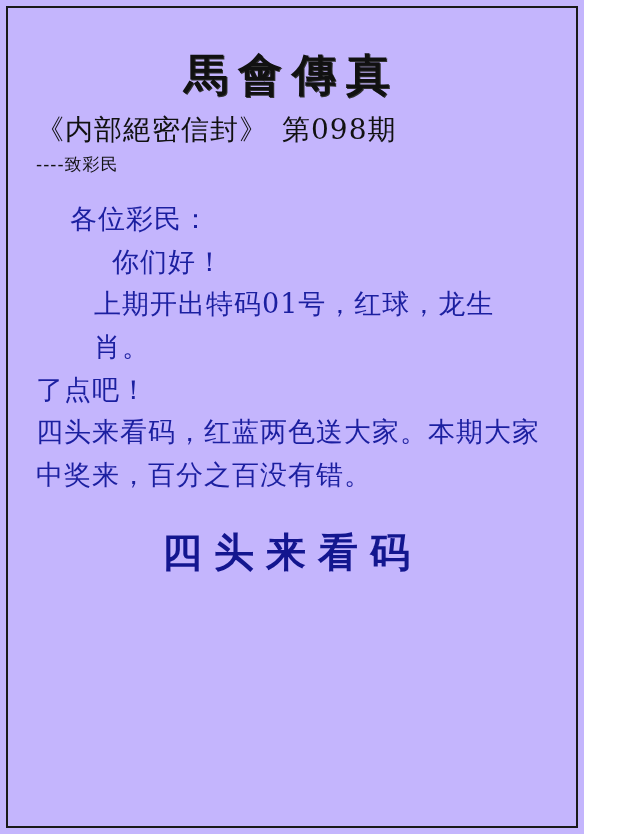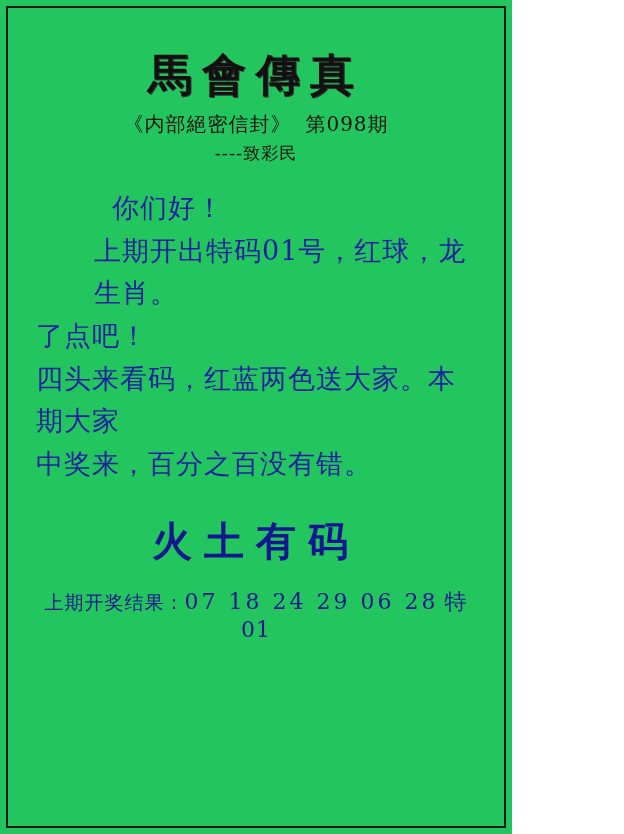--- a/index.html
+++ b/index.html
@@ -8,24 +8,24 @@
   }
   body {
     width: 624px;
     height: 834px;
     background: #ffffff;
     font-family: "DejaVu Sans", "Liberation Sans", sans-serif;
     overflow: hidden;
   }
   .page {
     position: relative;
-    width: 512px;
+    width: 584px;
     height: 834px;
     box-sizing: border-box;
-    background: #22c55e;
+    background: #c4b5fd;
     color: #17199b;
   }
   .border-frame {
     position: absolute;
     left: 6px;
     top: 6px;
     right: 6px;
     bottom: 6px;
     border: 2px solid #1a1a1a;
     pointer-events: none;
@@ -44,33 +44,31 @@
     font-family: "DejaVu Serif", "Liberation Serif", serif;
     font-weight: bold;
     font-size: 44px;
     letter-spacing: 10px;
     color: #111111;
     margin-top: 18px;
     margin-bottom: 6px;
     text-shadow: 1px 1px 0 #333;
   }
   .subtitle {
-    text-align: center;
     font-family: "DejaVu Serif", "Liberation Serif", serif;
-    font-size: 20px;
+    font-size: 28px;
     color: #111111;
     letter-spacing: 1px;
     margin-bottom: 4px;
   }
   .subtitle .issue {
     margin-left: 14px;
     font-weight: normal;
   }
   .dedication {
-    text-align: center;
     font-size: 17px;
     color: #111111;
     letter-spacing: 1px;
     margin-bottom: 22px;
   }
   .body-text {
     font-family: "DejaVu Serif", "Liberation Serif", serif;
     font-size: 27px;
     line-height: 1.58;
     color: #1b1fa0;
@@ -119,27 +117,25 @@
 
     <div class="title">馬會傳真</div>
 
     <div class="subtitle">
       <span>《内部絕密信封》</span><span class="issue">第098期</span>
     </div>
 
     <div class="dedication">----致彩民</div>
 
     <div class="body-text">
+      <div class="line indent-1">各位彩民：</div>
       <div class="line indent-2">你们好！</div>
       <div class="line indent-3">上期开出特码01号，红球，龙生肖。</div>
       <div class="line">了点吧！</div>
       <div class="line">四头来看码，红蓝两色送大家。本期大家</div>
       <div class="line">中奖来，百分之百没有错。</div>
     </div>
 
-    <div class="slogan">火土有码</div>
+    <div class="slogan">四头来看码</div>
 
-    <div class="result-line">
-      <span class="label">上期开奖结果：</span><span class="nums">07 18 24 29 06 28</span><span class="special">特01</span>
-    </div>
 
   </div>
 </div>
 
 </body></html>

